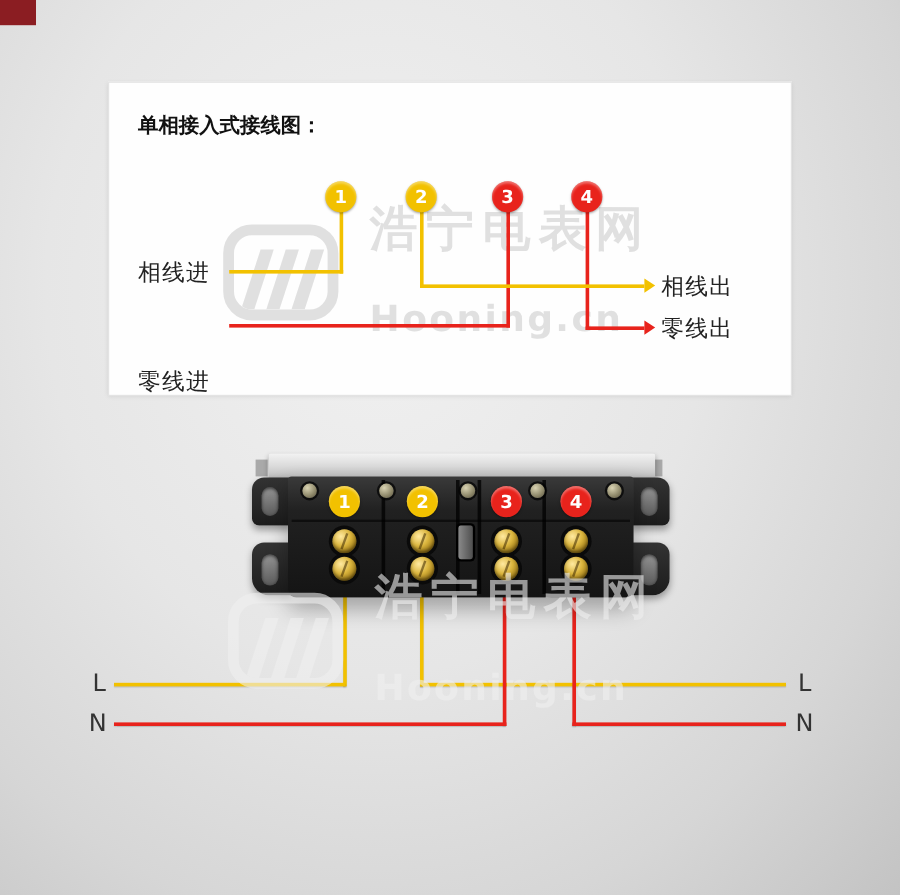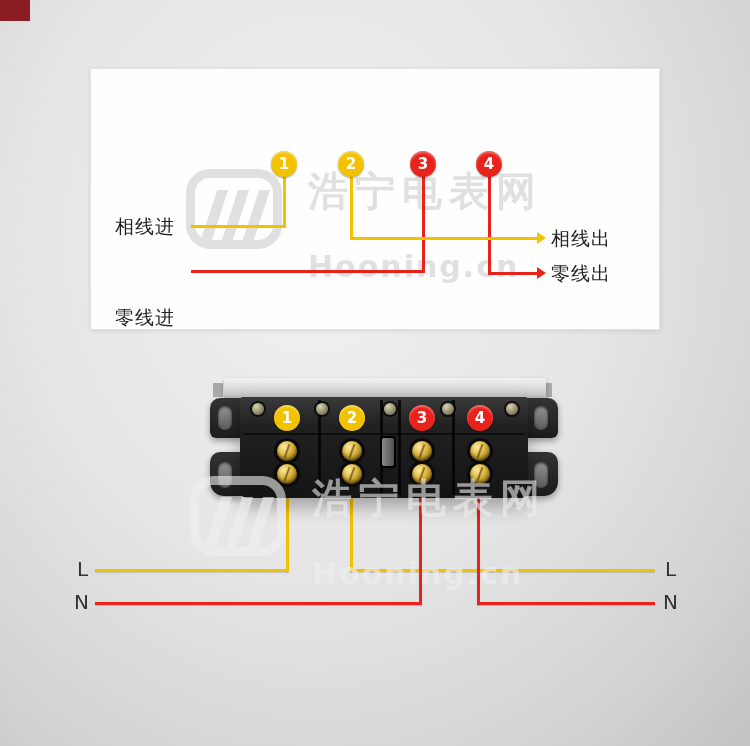--- a/index.html
+++ b/index.html
@@ -54,21 +54,21 @@
   .arrow-phase   { left:446px; top:163px; }
   .arrow-neutral { left:446px; top:198px; }
 
   .wire-label { position:absolute; font-size:19px; color:#222; z-index:3; letter-spacing:1px; }
   .lbl-phase-in   { left:24px;  top:145px; }
   .lbl-neutral-in { left:24px;  top:190px;margin-top:46px; }
   .lbl-phase-out  { left:460px; top:157px; }
   .lbl-neutral-out{ left:460px; top:192px; }
 
   
-  .wm { position:absolute; display:flex; align-items:flex-start; z-index:1; pointer-events:none; }
+  .wm { position:absolute; display:flex; align-items:center; z-index:1; pointer-events:none; }
   .wm1 { left:100px; top:100px; color:#bdbdbd; opacity:0.45; }
   .wm2 { left:190px; top:476px; color:#f0f0f0; opacity:0.60; z-index:7; }
   .wm-logo {
     position:relative; width:96px; height:80px; border:9px solid currentColor;
     border-radius:24px; margin-right:26px; overflow:hidden;
   }
   .wm-stroke { position:absolute; top:12px; width:11px; height:50px; background:currentColor; transform:skewX(-18deg); }
   .wm-stroke.s1 { left:14px; }
   .wm-stroke.s2 { left:35px; }
   .wm-stroke.s3 { left:56px; }
@@ -167,20 +167,21 @@
         <span class="wm-stroke s1"></span>
         <span class="wm-stroke s2"></span>
         <span class="wm-stroke s3"></span>
       </div>
       <div class="wm-text">
         <div class="wm-cn">浩宁电表网</div>
         <div class="wm-en">Hooning.cn</div>
       </div>
     </div>
 
+    <div class="panel-title">单相接入式接线图：</div>
 
     <div class="badge pb1" style="background: rgb(242, 193, 0);">1</div>
     <div class="badge pb2" style="background: rgb(242, 193, 0);">2</div>
     <div class="badge pb3" style="background: rgb(232, 35, 28);">3</div>
     <div class="badge pb4" style="background: rgb(232, 35, 28);">4</div>
 
     <div class="line lv v1" style="background: rgb(242, 193, 0);"></div>
     <div class="line lv v2" style="background: rgb(242, 193, 0);"></div>
     <div class="line lv v3" style="background: rgb(232, 35, 28);"></div>
     <div class="line lv v4" style="background: rgb(232, 35, 28);"></div>

